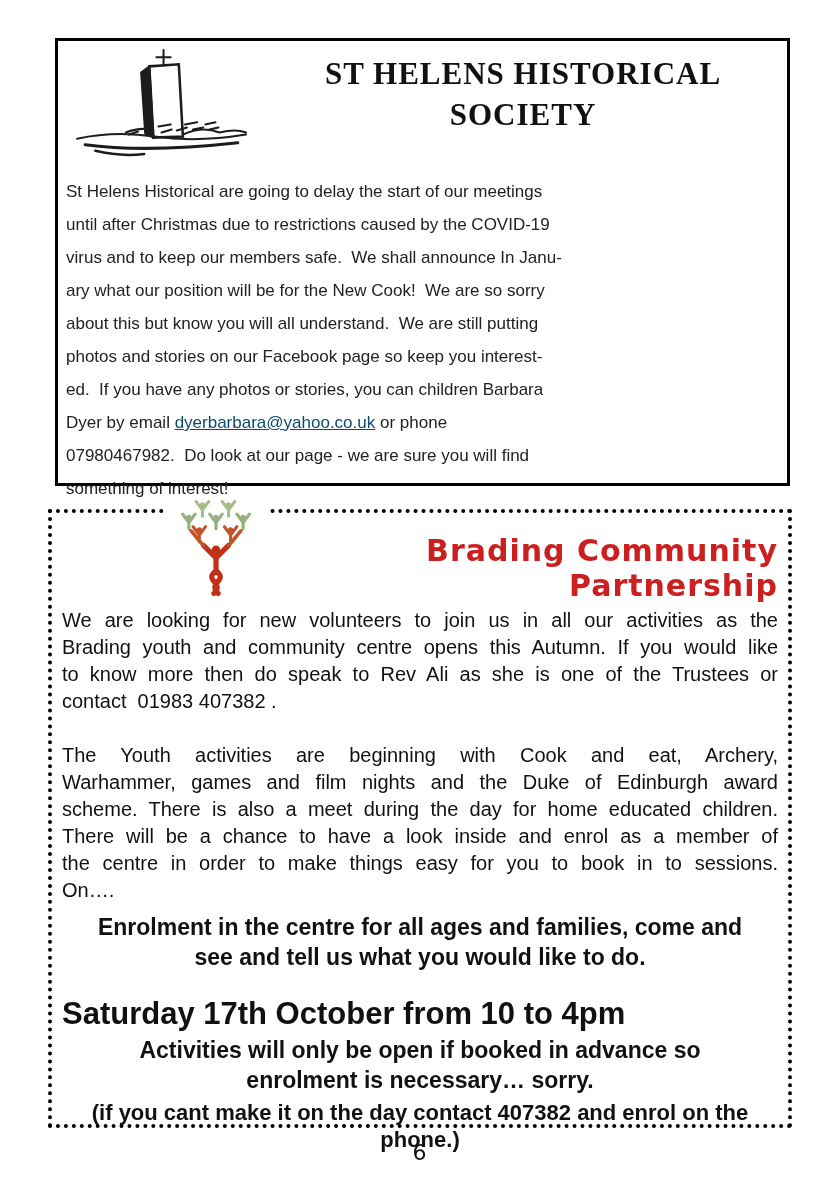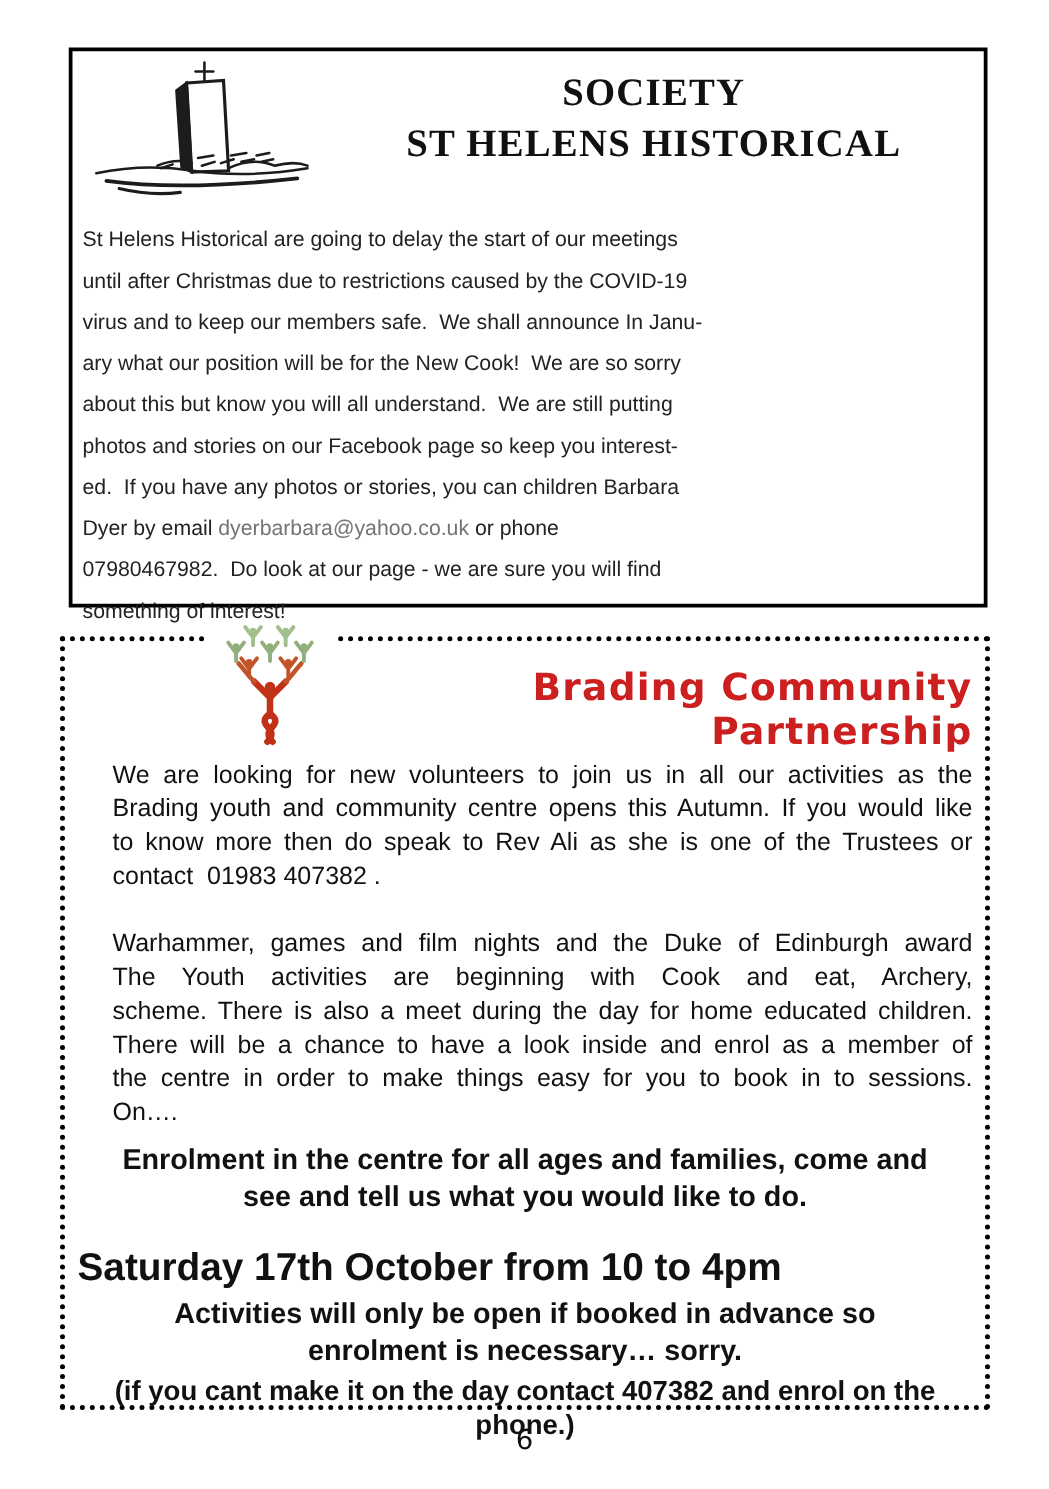--- a/index.html
+++ b/index.html
@@ -10,33 +10,33 @@
   .panel1{position:absolute;left:55px;top:38px;width:735px;height:448px;
           border:3px solid #000;box-sizing:border-box;background:#fff;}
   .p1-header{display:flex;align-items:flex-start;}
   .sketch{width:195px;height:114px;flex:0 0 auto;margin:4px 0 0 6px;}
   .p1-title{flex:1;text-align:center;padding-top:12px;
             font-family:"Liberation Serif",serif;font-weight:bold;
             font-size:31px;line-height:41px;letter-spacing:1px;color:#111;}
   .p1-body{margin:16px 8px 0 8px;font-size:17px;line-height:33px;color:#222;}
   .p1-body .lines div{white-space:pre-wrap;}
   .linkline{white-space:pre-wrap;}
-  .email-link{color:#737373;cursor:pointer;}
+  .email-link{color:#0c4a6e;text-decoration:underline;cursor:pointer;}
 
   
   .panel2{position:absolute;left:48px;top:509px;width:744px;height:619px;
           border:4px dotted #000;box-sizing:border-box;background:#fff;}
   .p2-header{position:relative;height:88px;}
   .tree-logo{position:absolute;left:112px;top:-16px;width:96px;height:100px;
              background:#fff;padding:0 4px;}
   .p2-title{position:absolute;left:225px;right:10px;top:20px;text-align:right;
             font-weight:800;font-size:30px;letter-spacing:1px;
             font-family:"DejaVu Sans",sans-serif;}
   .p2-body{margin:6px 10px 0 10px;font-size:20px;line-height:27px;color:#111;}
-  .jlines div{white-space:pre-wrap;text-align:justify;text-align-last:justify;margin-left:28px;}
+  .jlines div{white-space:pre-wrap;text-align:justify;text-align-last:justify;}
   .jlines div.last{text-align-last:left;}
   .para{margin-bottom:27px;}
   .center-bold{font-weight:bold;text-align:center;font-size:23px;line-height:30px;
                margin:0 14px 0 14px;}
   .center-bold div{white-space:pre-wrap;text-align:center;}
   .date-heading{font-weight:bold;text-align:left;font-size:31px;margin:28px 0 8px 0;}
   .phone-note{font-weight:bold;text-align:center;font-size:22px;margin-top:4px;}
 
   .page-number{position:absolute;left:0;right:0;top:1140px;text-align:center;
                font-size:22px;color:#111;font-family:"DejaVu Sans",sans-serif;}
@@ -57,22 +57,22 @@
           <path d="M60 86 Q75 80 87 84"></path>
           <path d="M116 88 Q135 79 152 86 Q168 82 178 86"></path>
           <path d="M12 92 Q50 84 88 90 Q130 96 178 88"></path>
           <path d="M20 98 Q80 106 170 96" stroke-width="3"></path>
           <path d="M30 104 q25 6 48 3" stroke-width="2.5"></path>
           <path d="M95 86 l10 -3 M110 84 l10 -3 M126 83 l10 -2 M142 83 l9 -2 M63 88 l9 -3"></path>
           <path d="M92 80 l12 -2 M118 78 l12 -2 M138 78 l10 -2"></path>
         </g>
       </svg>
       <div class="p1-title">
+        <div>ST HELENS HISTORICAL</div>
         <div>SOCIETY</div>
-        <div>ST HELENS HISTORICAL</div>
       </div>
     </div>
     <div class="p1-body">
       <div class="lines">
           <div>St Helens Historical are going to delay the start of our meetings</div>
           <div>until after Christmas due to restrictions caused by the COVID-19</div>
           <div>virus and to keep our members safe.  We shall announce In Janu-</div>
           <div>ary what our position will be for the New Cook!  We are so sorry</div>
           <div>about this but know you will all understand.  We are still putting</div>
           <div>photos and stories on our Facebook page so keep you interest-</div>
@@ -129,22 +129,22 @@
     </div>
 
     <div class="p2-body">
       <div class="jlines para">
           <div>We are looking for new volunteers to join us in all our activities as the</div>
           <div>Brading youth and community centre opens this Autumn. If you would like</div>
           <div>to know more then do speak to Rev Ali as she is one of the Trustees or</div>
           <div class="last">contact  01983 407382 .</div>
         </div>
       <div class="jlines">
+          <div>The Youth activities are beginning with Cook and eat, Archery,</div>
           <div>Warhammer, games and film nights and the Duke of Edinburgh award</div>
-          <div>The Youth activities are beginning with Cook and eat, Archery,</div>
           <div>scheme. There is also a meet during the day for home educated children.</div>
           <div>There will be a chance to have a look inside and enrol as a member of</div>
           <div>the centre in order to make things easy for you to book in to sessions.</div>
           <div class="last">On….</div>
         </div>
 
       <div class="center-bold" style="margin-top:8px;">
           <div>Enrolment in the centre for all ages and families, come and</div>
           <div class="last">see and tell us what you would like to do.</div>
         </div>

